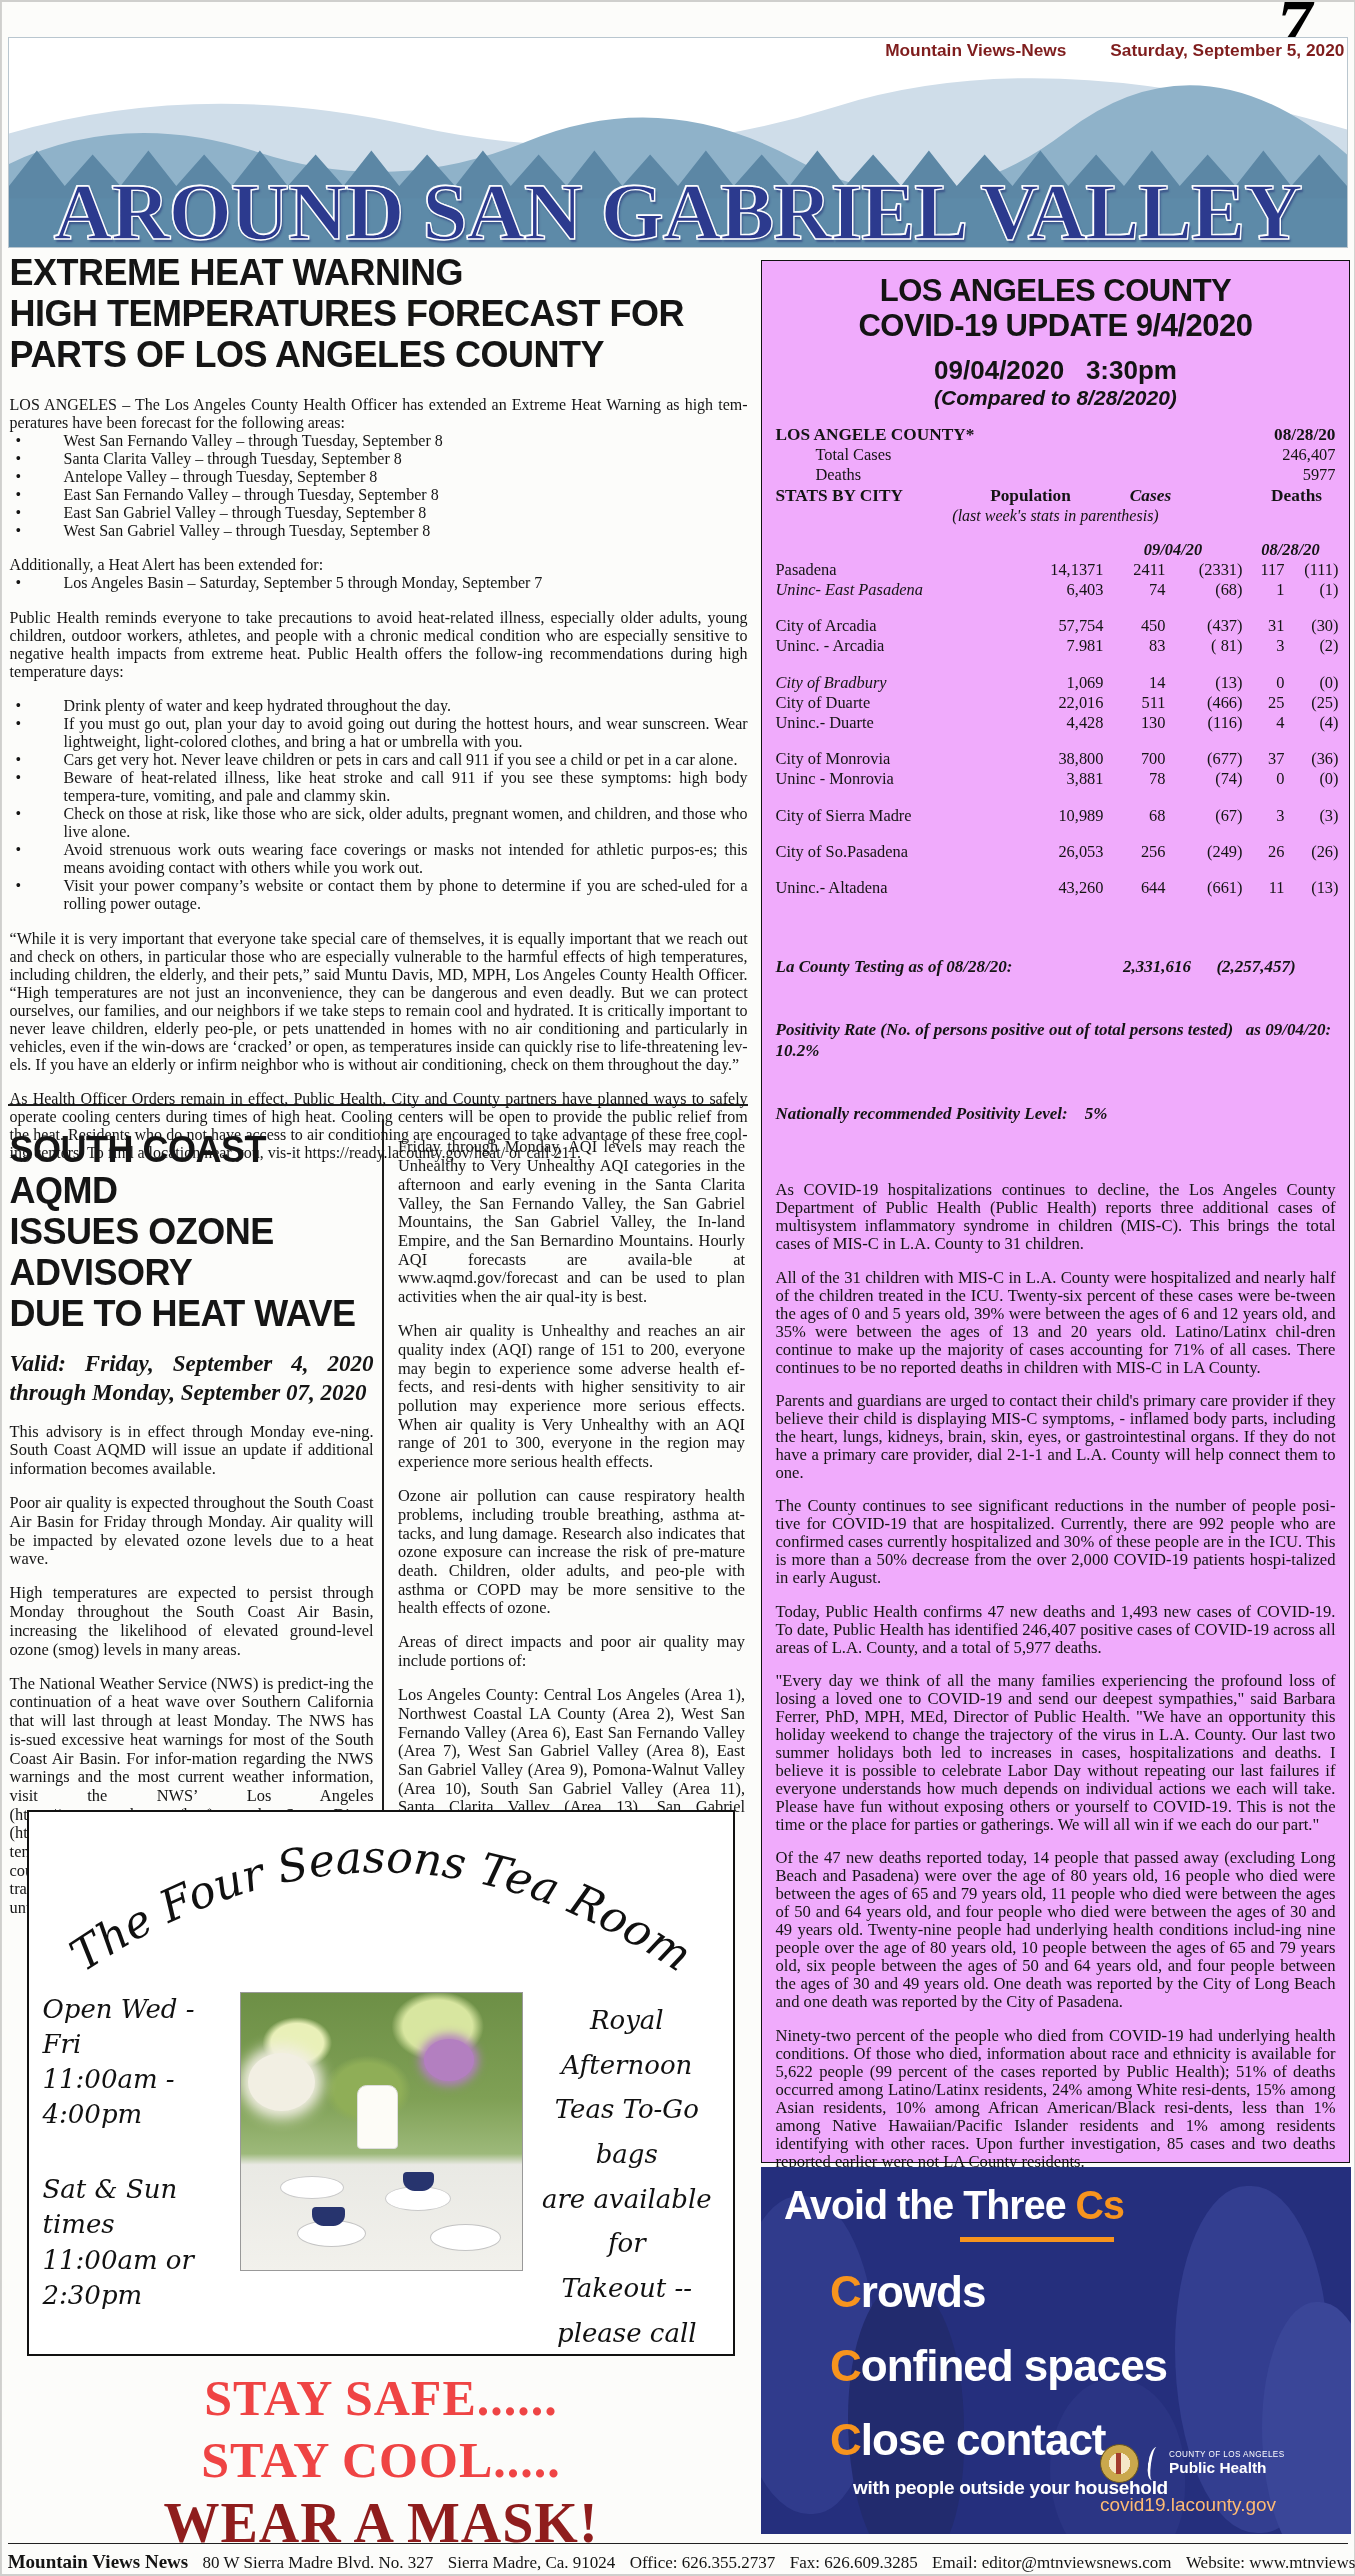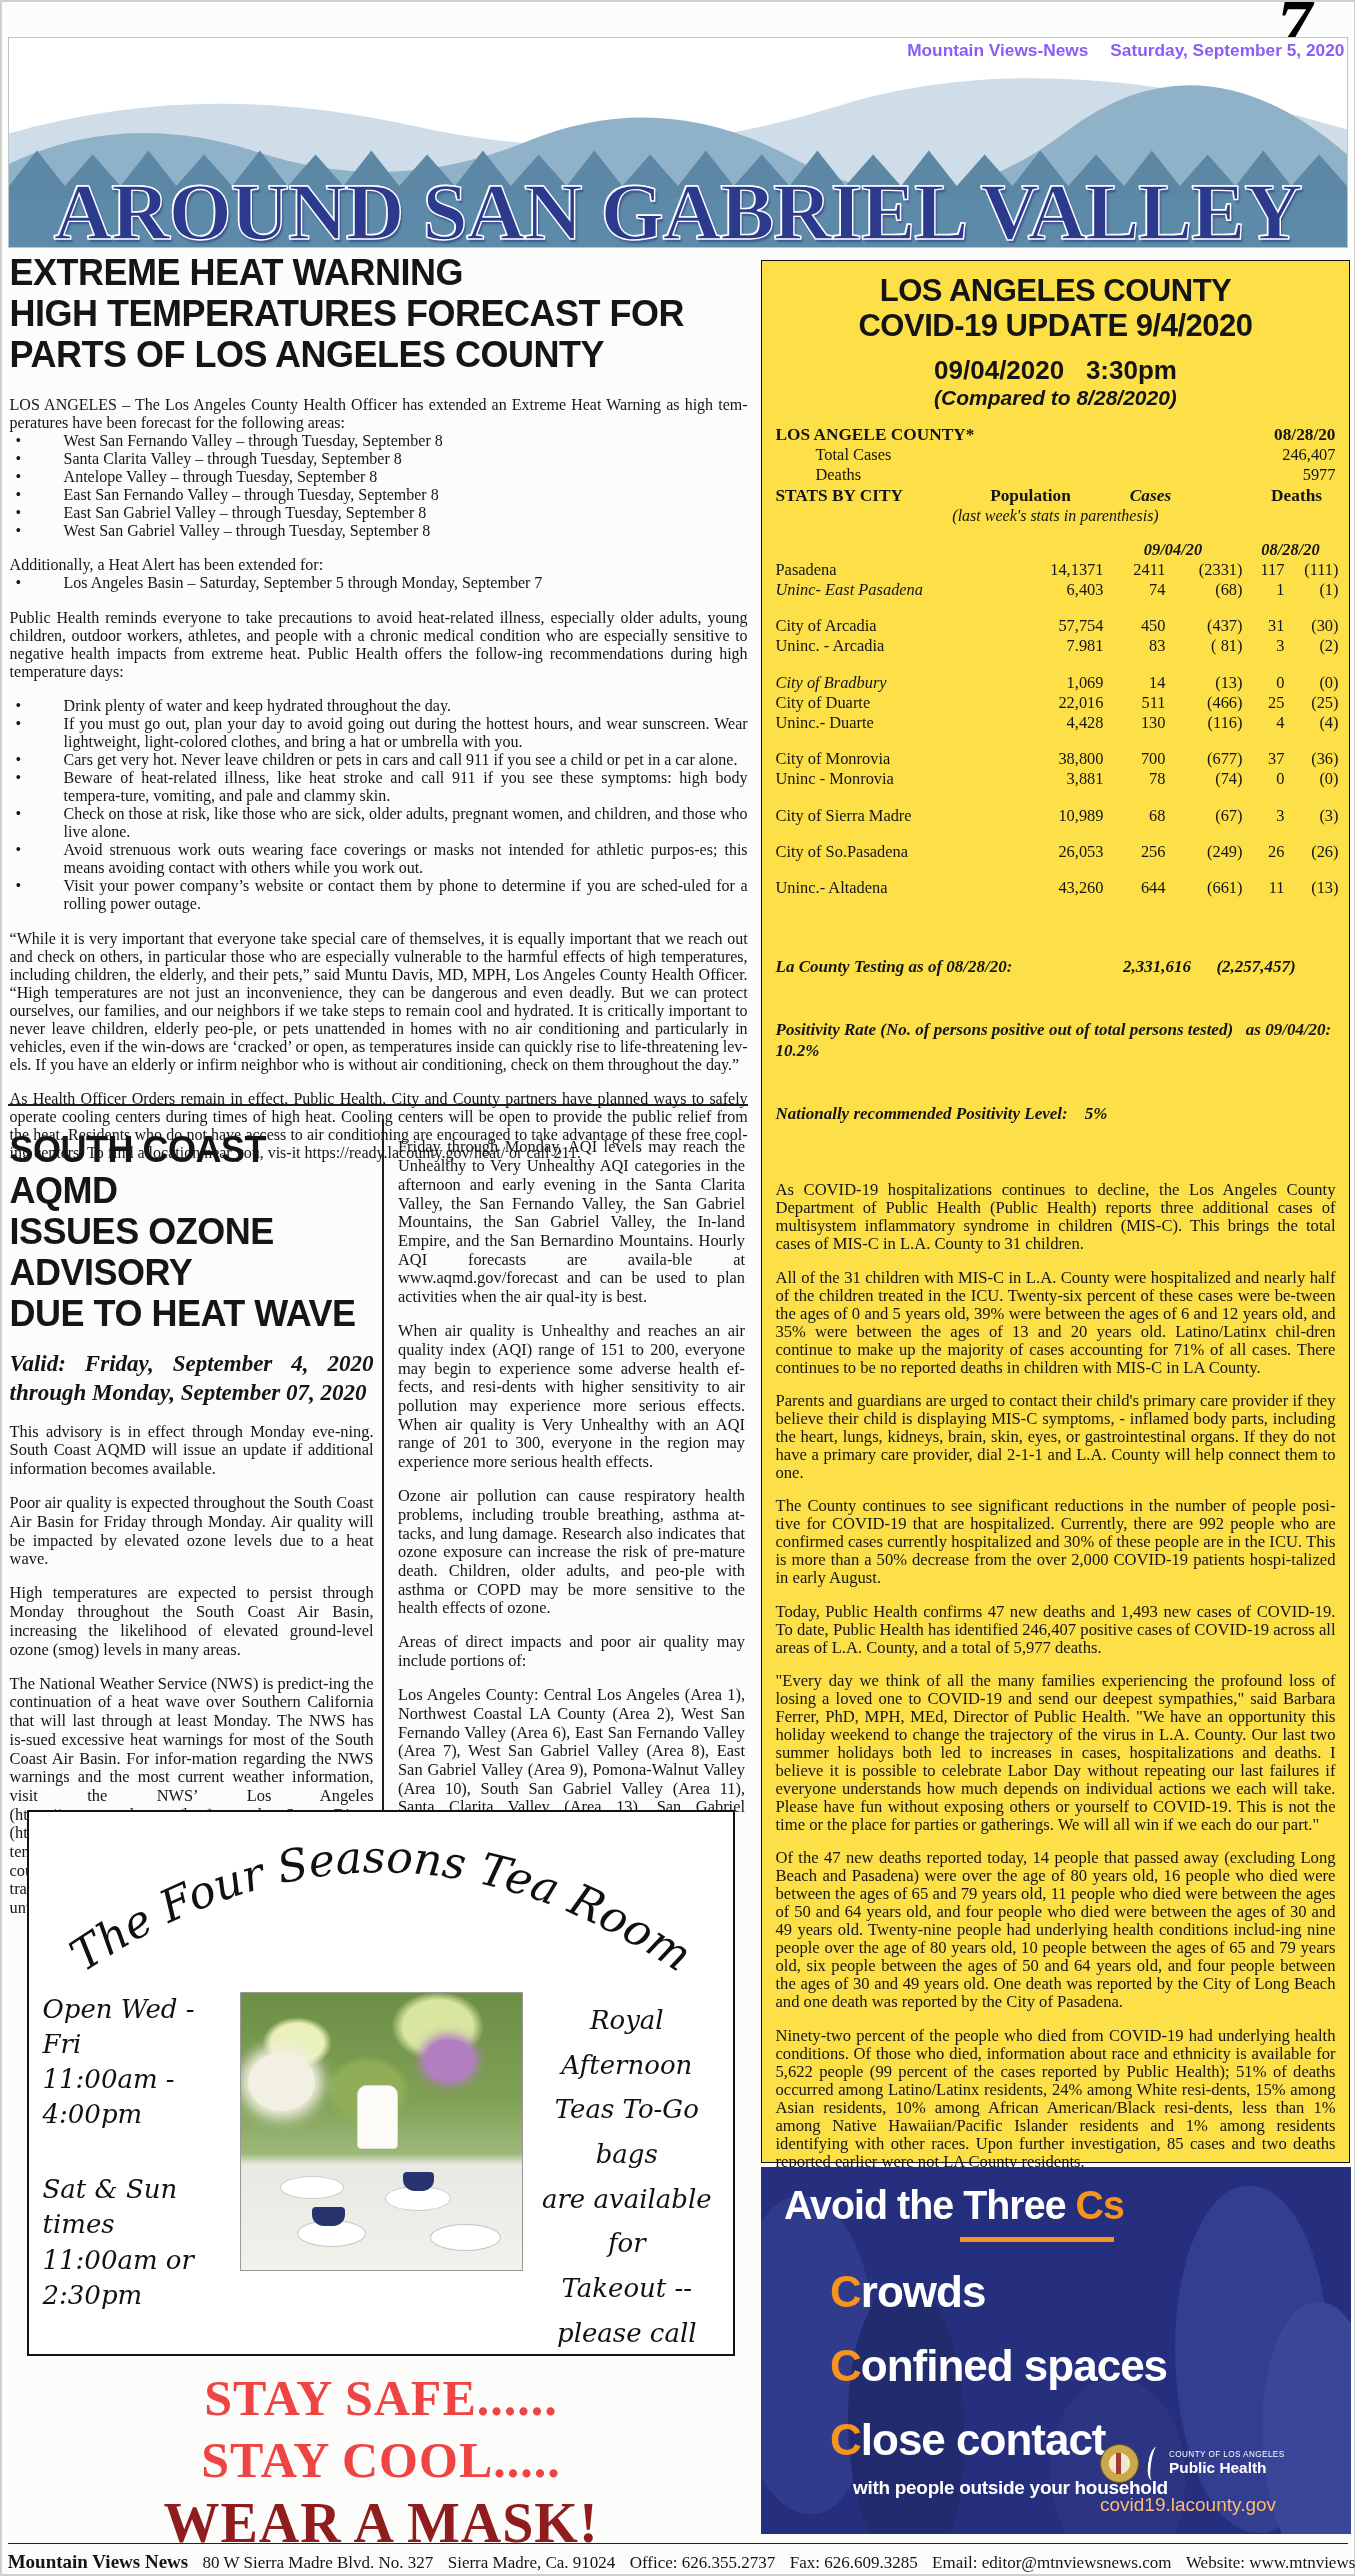--- a/index.html
+++ b/index.html
@@ -6,21 +6,21 @@
   body{
     width:1356px;height:2576px;position:relative;
     background:#fcfcfa;color:#141414;
     font-family:"Liberation Serif", serif;
     overflow:hidden;
     box-shadow: inset 0 0 0 1.9px #cfcfcd;
   }
   .abs{position:absolute;}
   
   .pageno{top:-15.4px;right:44px;font:bold italic 71px "Liberation Serif",serif;color:#000;}
-  .masthead{top:40px;right:11.6px;font:bold 17.3px "Liberation Sans",sans-serif;color:#8b5cf6;display:flex;gap:22px;}
+  .masthead{top:40px;right:11.6px;font:bold 17.3px "Liberation Sans",sans-serif;color:#7f1d1d;display:flex;gap:44px;}
   .banner{left:7.7px;top:37px;width:1340px;height:211px;border:1px solid #b9c6cf;box-sizing:border-box;overflow:hidden;background:#fff;}
   .banner svg{position:absolute;left:0;top:0;width:100%;height:100%;}
   .banner-title{
     position:absolute;left:0;right:0;bottom:-5.8px;text-align:center;white-space:nowrap;
     font:bold 81px/1 "Liberation Serif",serif;letter-spacing:-1px;
     color:#2c3a8e;
     -webkit-text-stroke:1.4px #ffffff;
     text-shadow:1.9px 2.9px 1.9px rgba(38,52,120,.55), -1px -1px 0 #e8eef8;
   }
   
@@ -36,21 +36,21 @@
   
   .hr-left{left:7.7px;top:1104px;width:740px;height:1.9px;background:#1c1c1c;}
   .vrule{left:382px;top:1119px;width:1.9px;height:715px;background:#1c1c1c;}
   
   .aqmd-left{left:9.6px;top:1129px;width:364px;}
   .aqmd-right{left:398px;top:1123px;width:347px;}
   .aqmd-head .h-line{font-size:36px;line-height:41px;}
   .valid{margin-top:15.4px;font:bold italic 23px/29px "Liberation Serif",serif;text-align:justify;}
   .aq-paras .para{font-size:16.4px;line-height:18.7px;text-align:justify;margin-top:15.4px;}
   
-  .covid{left:761px;top:260px;width:589px;height:1903px;border:1.9px solid #111;background:#fde047;box-sizing:border-box;padding:11.6px 13.5px 5.8px;}
+  .covid{left:761px;top:260px;width:589px;height:1903px;border:1.9px solid #111;background:#f0abfc;box-sizing:border-box;padding:11.6px 13.5px 5.8px;}
   .c-title{font:bold 31px/35px "Liberation Sans",sans-serif;text-align:center;letter-spacing:-0.5px;}
   .c-dt{margin-top:13.5px;font:bold 26px/29px "Liberation Sans",sans-serif;text-align:center;white-space:pre-wrap;}
   .c-cmp{font:bold italic 21px/25px "Liberation Sans",sans-serif;text-align:center;}
   .stats{margin-top:15.4px;font-size:16.4px;line-height:20px;}
   .t-top{display:flex;justify-content:space-between;font-weight:bold;font-size:17.3px;}
   .t-sub{display:flex;justify-content:space-between;padding-left:40px;}
   .t-head{display:grid;grid-template-columns:207px 96px 144px 1fr;font-weight:bold;font-size:17.3px;margin-top:1px;}
   .t-head .c2{text-align:center;}
   .t-head .c3{text-align:center;font-style:italic;}
   .t-head .c4{text-align:right;padding-right:13.5px;}

